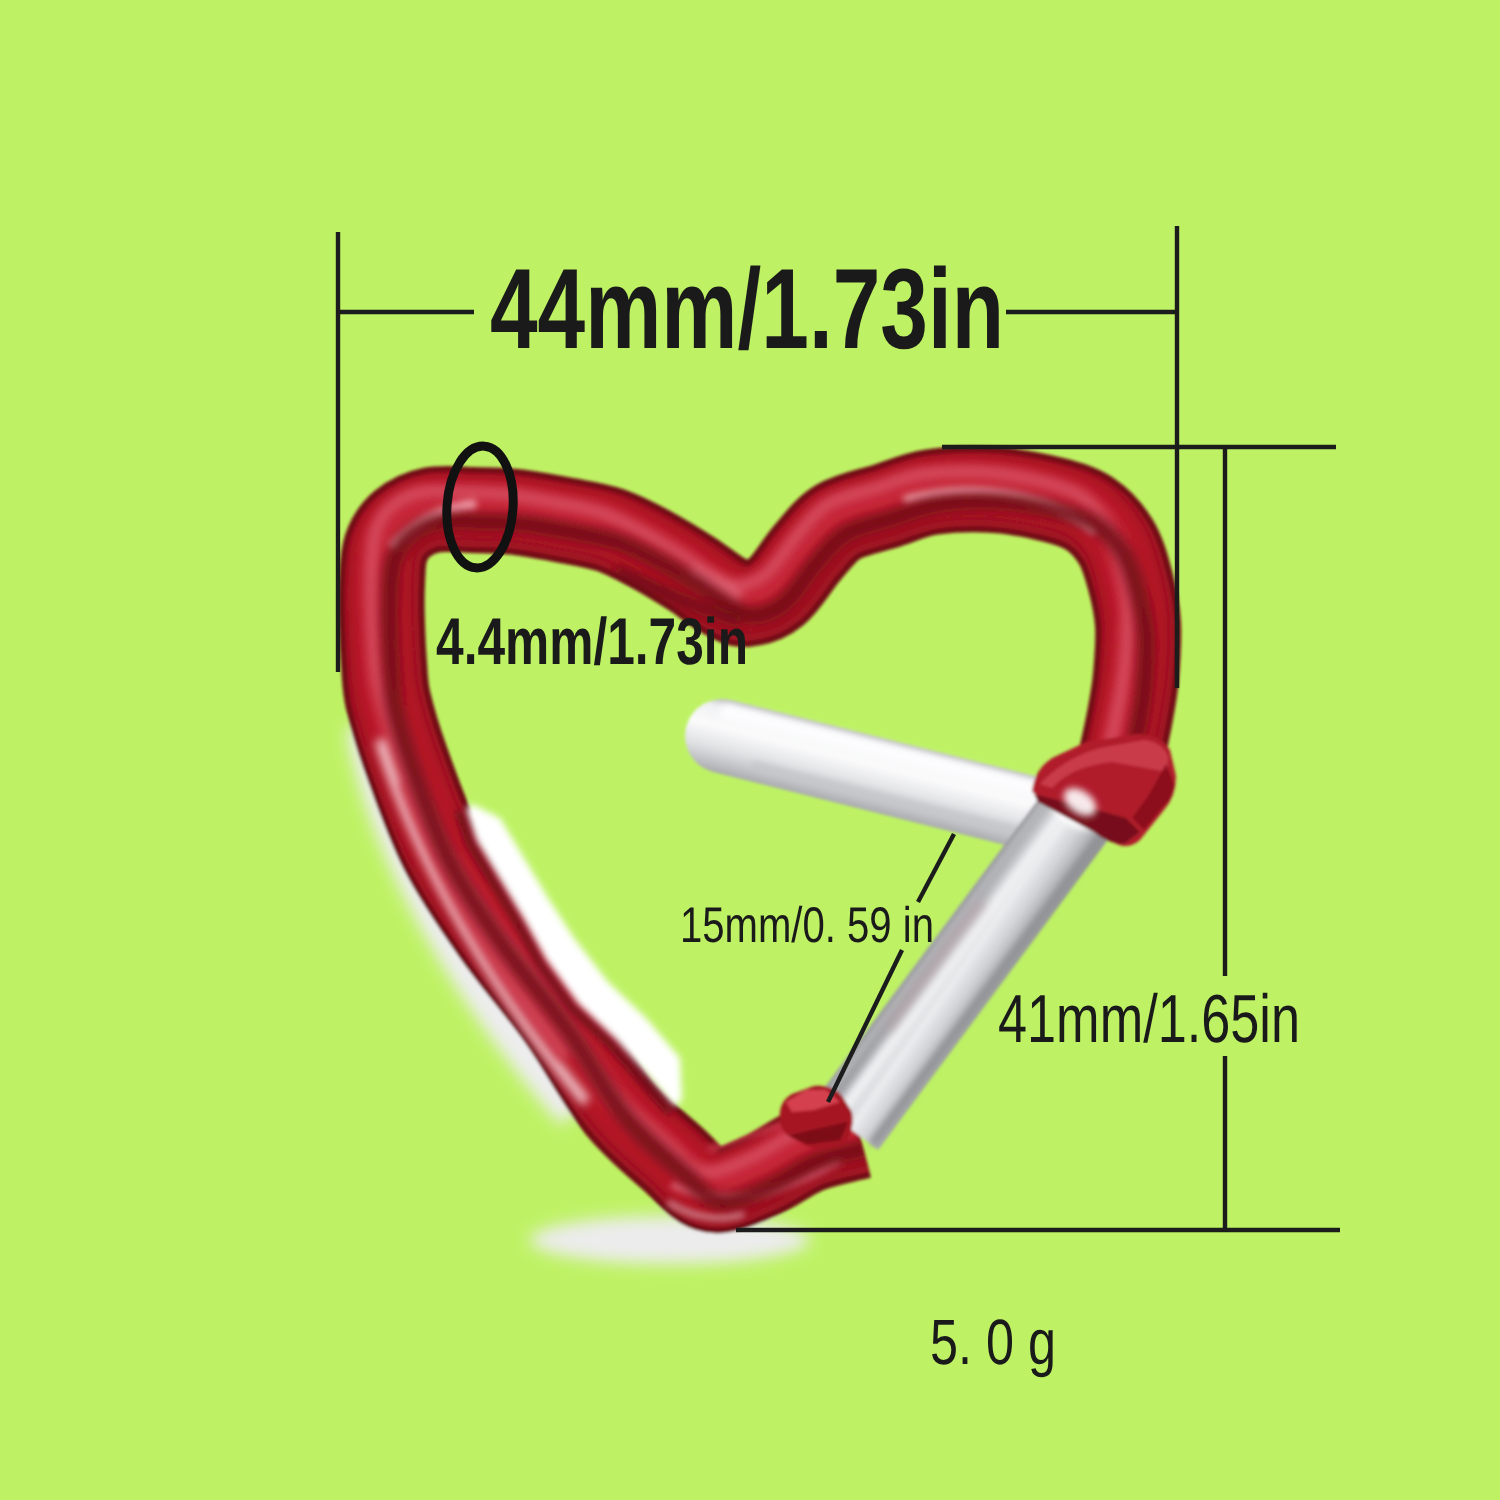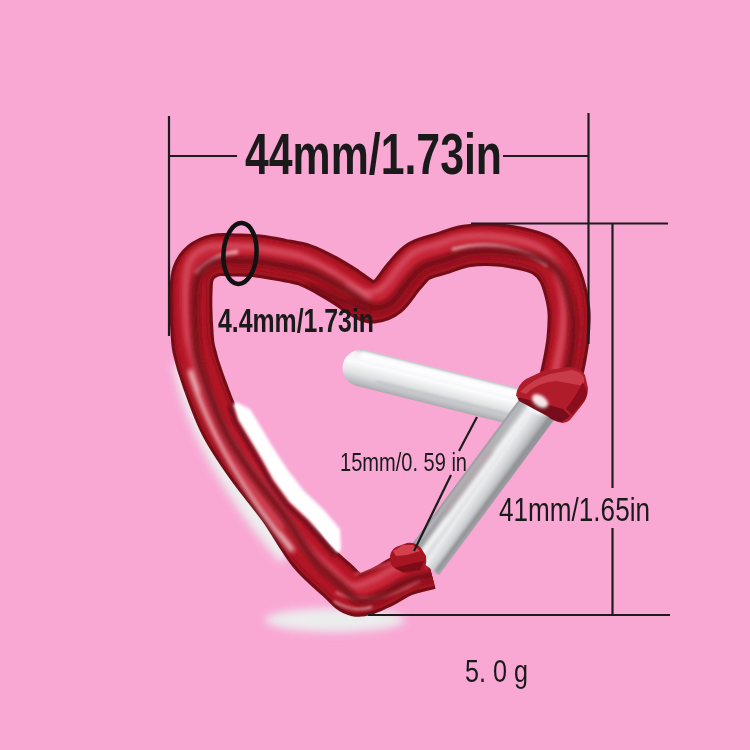--- a/index.html
+++ b/index.html
@@ -1,16 +1,16 @@
 <!DOCTYPE html>
 <html><head>
 <meta charset="utf-8">
 <style>
   html,body{margin:0;padding:0;background:#fff;}
-  #stage{position:relative;width:750px;height:750px;background:#f9a8d4;overflow:hidden;
+  #stage{position:relative;width:750px;height:750px;background:#bef264;overflow:hidden;
          font-family:"Liberation Sans", sans-serif;}
 </style>
 </head>
 <body>
 <div id="stage">
 <svg width="750" height="750" viewBox="0 0 750 750">
   <defs>
     <path id="hp" d="M 430.0 566.0 C 421.3 568.3 412.3 569.7 404.0 573.0 C 395.6 576.3 388.2 582.6 380.0 586.0 C 372.2 589.3 363.2 594.3 356.0 593.0 C 348.9 591.7 343.9 584.2 337.0 578.0 C 328.2 570.2 317.8 561.9 309.0 551.0 C 298.8 538.3 290.3 521.4 280.0 507.0 C 269.6 492.4 257.1 478.4 247.0 464.0 C 237.4 450.4 228.3 437.3 221.0 423.0 C 213.7 408.7 208.0 391.9 203.0 378.0 C 199.0 366.9 196.1 357.1 194.0 348.0 C 192.4 341.1 192.5 336.2 192.0 330.0 C 191.5 323.5 191.2 316.7 191.0 310.0 C 190.8 303.3 190.7 296.5 191.0 290.0 C 191.3 283.8 191.2 277.3 193.0 272.0 C 194.6 267.3 197.3 263.1 201.0 260.0 C 205.0 256.7 210.4 254.1 216.0 253.0 C 222.1 251.8 229.2 252.8 236.0 253.0 C 243.2 253.2 250.5 253.2 258.0 254.0 C 265.9 254.9 274.1 256.5 282.0 258.0 C 289.8 259.5 297.6 260.5 305.0 263.0 C 312.3 265.5 319.2 269.3 326.0 273.0 C 332.8 276.7 339.7 281.0 346.0 285.0 C 351.7 288.7 356.9 293.2 362.0 296.0 C 365.9 298.2 369.0 300.3 373.0 300.0 C 377.7 299.6 383.4 297.8 388.0 294.0 C 393.8 289.2 398.6 280.1 404.0 274.0 C 408.9 268.4 412.8 262.7 419.0 259.0 C 425.8 255.0 435.1 253.5 443.0 251.0 C 450.7 248.5 457.5 245.2 466.0 244.0 C 475.8 242.6 487.6 242.3 498.0 243.0 C 508.0 243.7 518.3 245.8 527.0 248.0 C 534.0 249.8 539.8 251.5 545.0 255.0 C 550.2 258.5 554.7 263.6 558.0 269.0 C 561.4 274.6 563.2 281.3 565.0 288.0 C 566.9 295.0 568.5 302.3 569.0 310.0 C 569.5 318.3 568.7 327.9 568.0 336.0 C 567.4 343.2 566.2 349.4 565.0 356.0 C 563.8 362.4 562.4 368.8 561.0 375.0 C 559.7 380.8 558.3 386.8 557.0 392.0 C 555.9 396.4 555.0 400.0 554.0 404.0 " fill="none"></path>
     <linearGradient id="cgGrad" gradientUnits="userSpaceOnUse" x1="468.6" y1="471.1" x2="501.4" y2="493.9">
       <stop offset="0" stop-color="#94959a"></stop>

